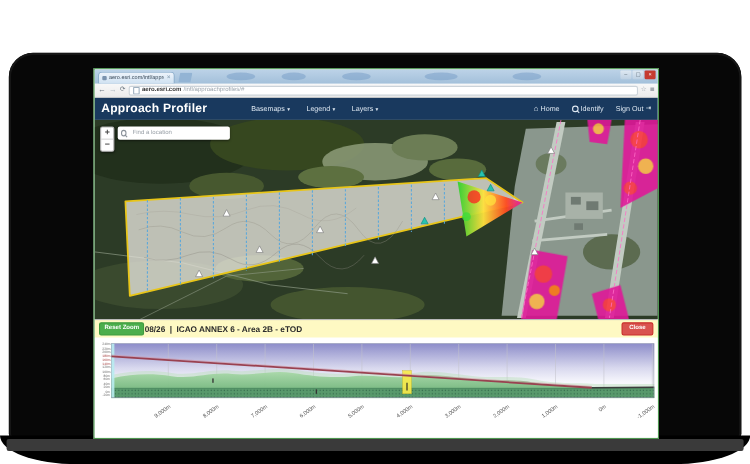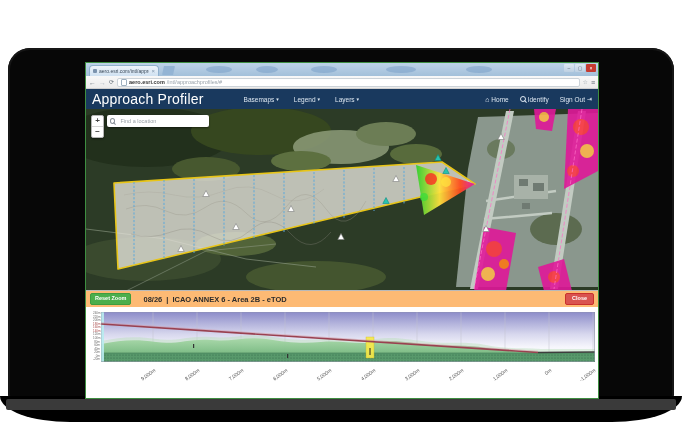--- a/index.html
+++ b/index.html
@@ -37,21 +37,21 @@
   .urlbox{flex:1;height:9px;background:#fff;border:1px solid #ccd3d9;border-radius:2px;display:flex;
           align-items:center;gap:2px;padding:0 3px;box-sizing:border-box;overflow:hidden;}
   .pageicon{width:4px;height:5px;border:1px solid #9fb0bf;border-radius:1px;flex:0 0 4px;}
   .url-domain{font-size:5.5px;color:#333;font-weight:bold;white-space:nowrap;}
   .url-path{font-size:5.5px;color:#9aa3ab;white-space:nowrap;}
   .star{font-size:6px;color:#9aa3ab;line-height:1;}
   .menuicon{font-size:7px;color:#5f6a74;line-height:1;}
   
   .appnav{height:20px;flex:0 0 20px;background:#19395e;display:flex;align-items:center;padding:0 6px;
           box-sizing:border-box;color:#fff;}
-  .brand{font-size:14px;font-weight:normal;letter-spacing:.2px;white-space:nowrap;text-align:right;}
+  .brand{font-size:11px;font-weight:bold;letter-spacing:.2px;white-space:nowrap;text-align:right;}
   .menus{display:flex;gap:15px;margin-left:40px;}
   .menu-item{font-size:6.5px;color:#dde7f1;display:flex;align-items:center;gap:2px;white-space:nowrap;}
   .caret{font-size:5px;}
   .navright{margin-left:auto;display:flex;gap:11px;align-items:center;}
   .navlink{font-size:6.5px;color:#dde7f1;display:flex;align-items:center;gap:2px;white-space:nowrap;}
   .home-glyph{font-size:7px;line-height:1;}
   .mag{width:4px;height:4px;border:1px solid currentColor;border-radius:50%;position:relative;display:inline-block;}
   .mag::after{content:"";position:absolute;width:3px;height:1px;background:currentColor;right:-2px;bottom:-1px;transform:rotate(45deg);}
   .signout-glyph{font-size:6px;line-height:1;}
   
@@ -61,22 +61,22 @@
            box-shadow:0 1px 2px rgba(0,0,0,.45);z-index:5;}
   .zoomcell{height:10px;font-size:8px;line-height:10px;text-align:center;color:#444;font-weight:bold;}
   .zoomcell + .zoomcell{border-top:1px solid #d5d5d5;}
   .searchbox{position:absolute;left:21px;top:6px;width:102px;height:12px;background:#fff;border-radius:2px;
              box-shadow:0 1px 2px rgba(0,0,0,.45);display:flex;align-items:center;gap:3px;padding:0 3px;
              box-sizing:border-box;z-index:5;color:#8a9199;}
   .searchbox input{border:none;outline:none;background:transparent;font-size:5.5px;color:#555;width:100%;
                    font-family:"Liberation Sans",sans-serif;}
   .searchbox input::placeholder{color:#9aa1a8;}
   
-  .phead{height:17px;flex:0 0 17px;background:#fdba74;border-top:1px solid #b9b9b9;display:flex;align-items:center;
-         gap:12px;padding:0 4px;box-sizing:border-box;}
+  .phead{height:17px;flex:0 0 17px;background:#fef9c3;border-top:1px solid #b9b9b9;display:flex;align-items:center;
+         gap:0;padding:0 4px;box-sizing:border-box;}
   .btn-reset{background:#4cae4c;border:1px solid #3f9c3f;border-radius:2px;color:#fff;font-size:5.5px;
              font-weight:bold;padding:2px 4px;line-height:1;}
   .ptitle{font-size:7.5px;font-weight:bold;color:#2b2b2b;display:flex;gap:4px;white-space:nowrap;}
   .btn-close{margin-left:auto;background:#d9534f;border:1px solid #c9302c;border-radius:2px;color:#fff;
              font-size:5.5px;font-weight:bold;padding:2px 6px;line-height:1;}
   
   .chart{position:relative;height:91px;flex:0 0 91px;background:#fff;}
   .ylabels{position:absolute;left:0;top:5px;width:14px;height:50px;}
   .ylabels span{display:block;height:3.57px;line-height:3.57px;font-size:6px;transform:scale(.5);
                 transform-origin:100% 50%;text-align:right;color:#6b6b6b;width:100%;}

